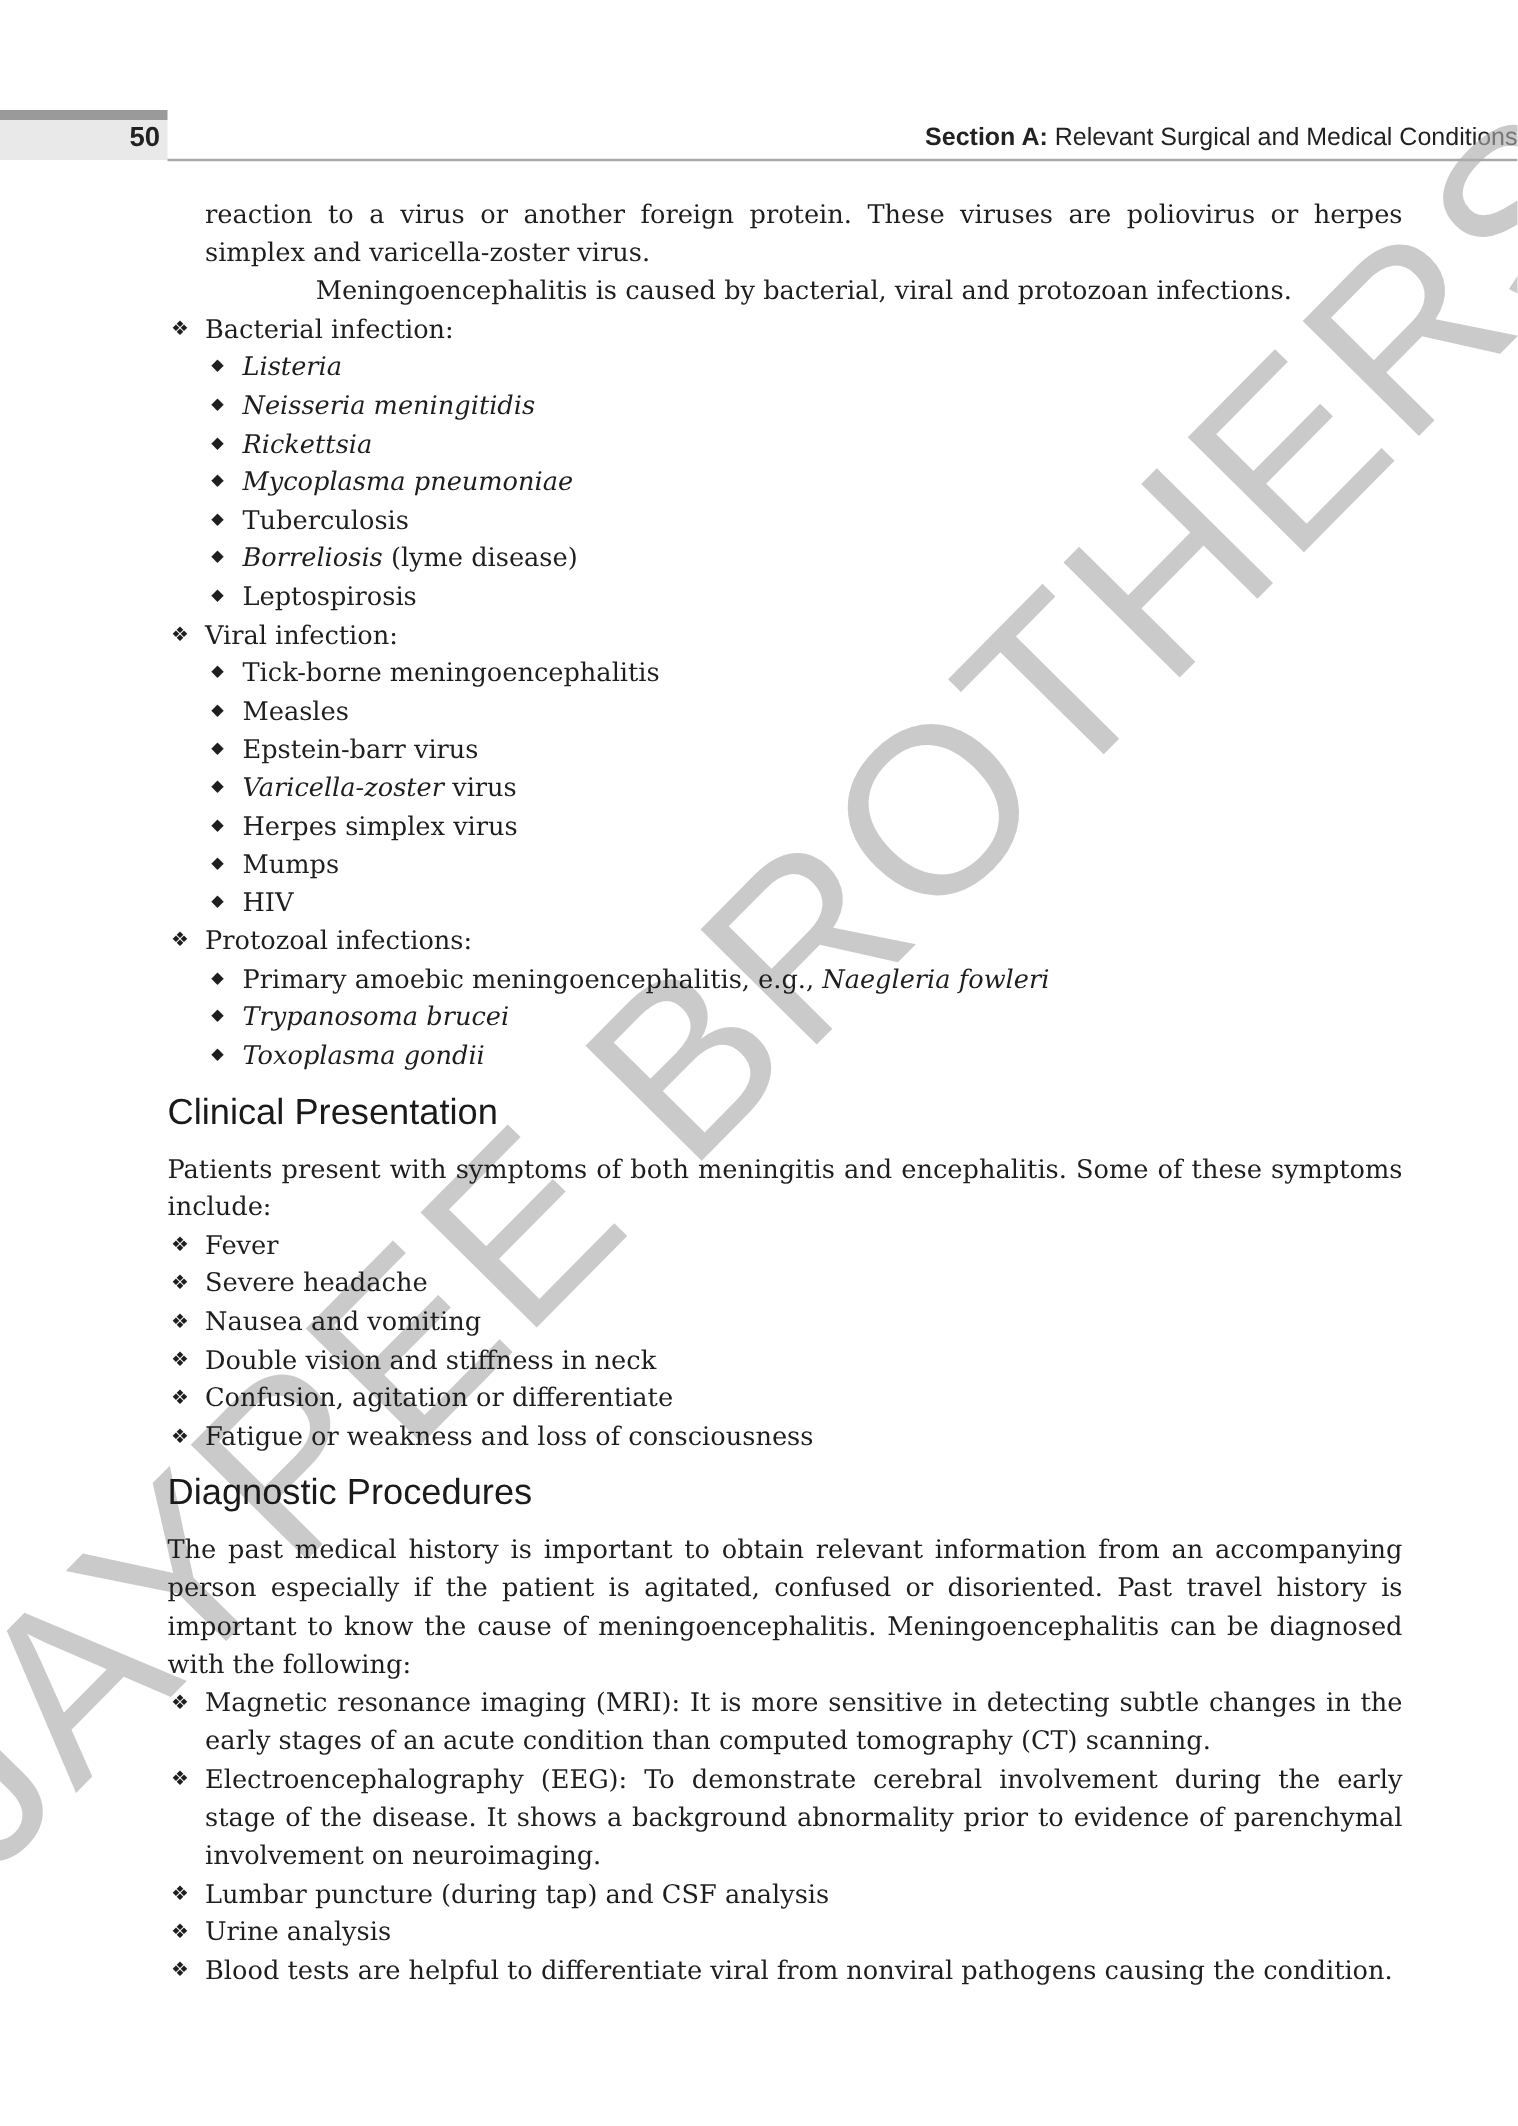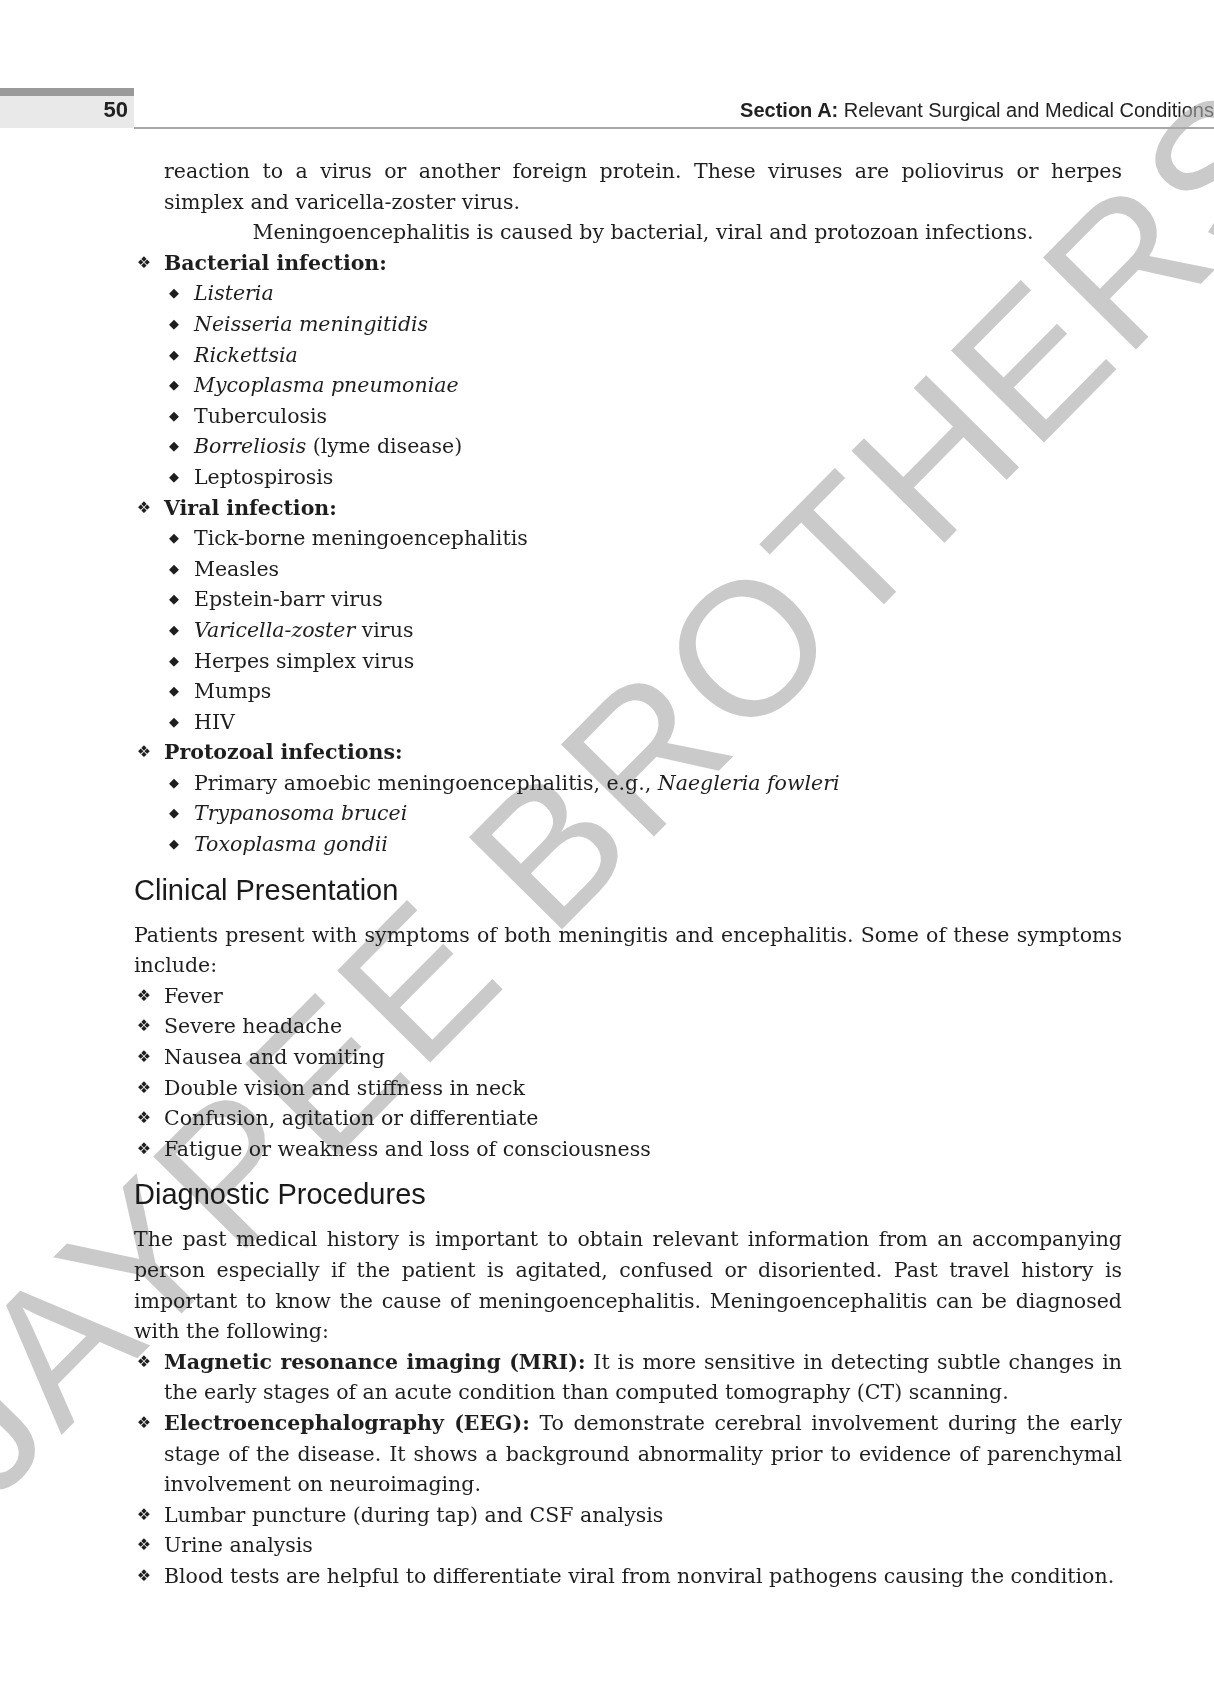--- a/index.html
+++ b/index.html
@@ -15,21 +15,21 @@
   .hdr-rule { position: absolute; left: 134px; top: 127px; width: 1080px; height: 2px; background: #a8a8a8; }
 
   .content { position: absolute; left: 134px; top: 156px; width: 988px;
              font-size: 20.5px; line-height: 30.6px; }
   .content p { margin: 0; }
   .indent { padding-left: 30px; text-align: center; }
   .l1 { position: relative; padding-left: 30px; }
   .l1 .b1 { position: absolute; left: 0; top: 0; font-size: 16px; width: 20px; text-align: center; }
   .l2 { position: relative; padding-left: 60px; }
   .l2 .b2 { position: absolute; left: 30px; top: 0; font-size: 13px; width: 20px; text-align: center; }
-  .bold { font-weight: bold; }
+  .bold { font-weight: normal; }
   .it { font-style: italic; }
   .h2 { font-family: "Liberation Sans", sans-serif; font-weight: normal; font-size: 29px;
         margin-top: 14px; margin-bottom: 14px; line-height: 32px; color: #1a1a1a; }
   .just { text-align: justify; }
 
   .watermark { position: absolute; left: 607px; top: 790px; transform: translate(-50%, -50%) rotate(-45.3deg);
                font-family: "Liberation Sans", sans-serif; font-size: 190px; letter-spacing: 4px;
                color: rgba(170,170,170,0.62); white-space: nowrap; pointer-events: none; line-height: 1; }
 </style>
 </head>

